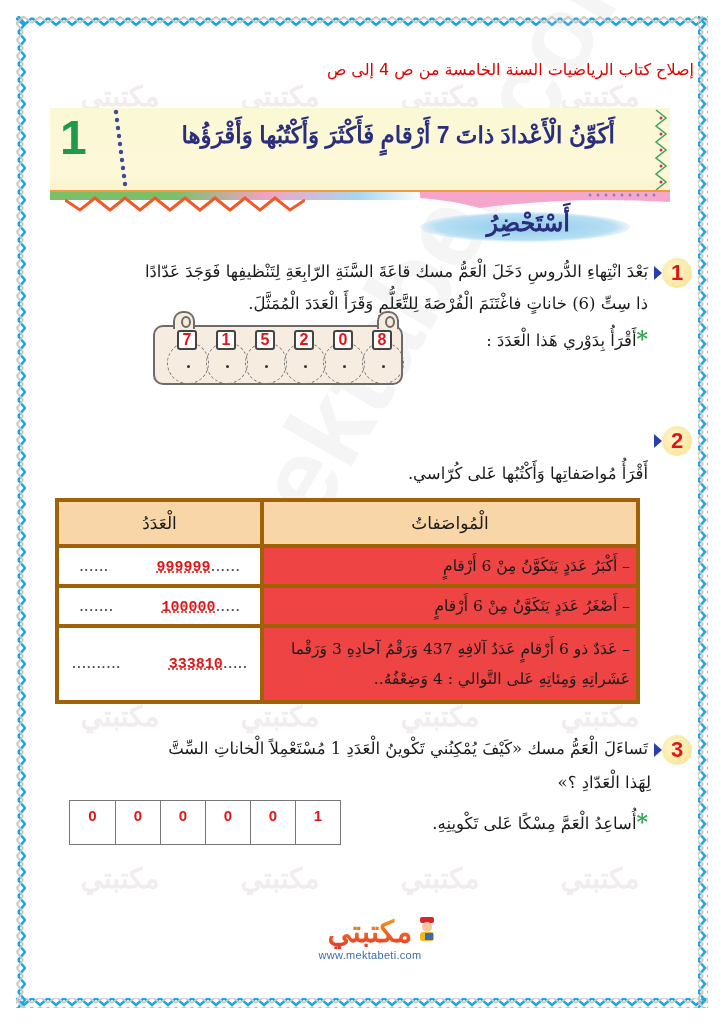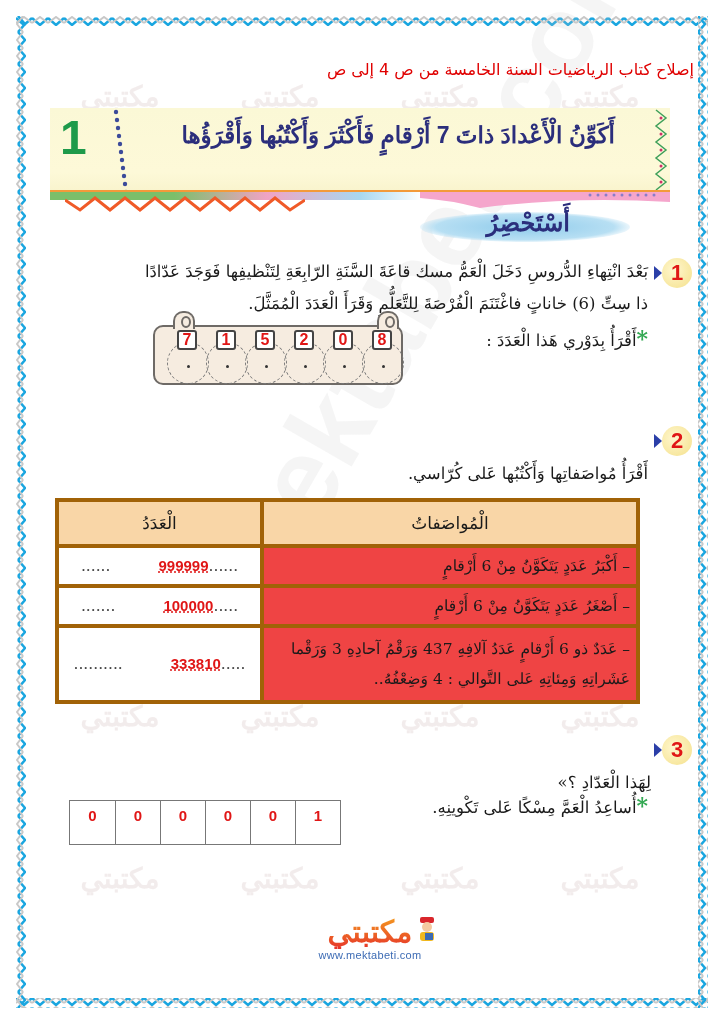--- a/index.html
+++ b/index.html
@@ -71,21 +71,21 @@
   .digit-wrap .box { position: absolute; left: 10px; top: 0; width: 20px; height: 20px; border: 2px solid #444; background: #fff;
     border-radius: 3px; color: #e01616; font-weight: bold; font-family: "Liberation Sans", sans-serif; font-size: 16px; line-height: 16px; text-align: center; }
 
   
   .props-table { position: absolute; left: 55px; top: 498px; width: 585px; border-collapse: collapse;
     font-family: "DejaVu Serif", serif; font-size: 15.5px; }
   .props-table th, .props-table td { border: 4px solid #a16207; }
   .props-table th { background: #f9d6a7; height: 46px; font-weight: normal; font-size: 17px; }
   .props-table td.desc { background: #ef4444; text-align: right; padding: 0 6px; height: 40px; }
   .props-table td.ans { background: #ffffff; text-align: center; width: 205px; color: #444; }
-  .props-table td.ans .val { color: #e01616; font-weight: bold; font-family: Liberation Sans, sans-serif; font-size: 15px; text-decoration: underline dotted #e01616; margin-left: 48px; }
+  .props-table td.ans .val { color: #e01616; font-weight: bold; font-family: Liberation Mono, monospace; font-size: 15px; text-decoration: underline dotted #e01616; margin-left: 48px; }
   .props-table tr.tall td { height: 76px; line-height: 30px; }
 
   
   .digit-grid { position: absolute; left: 69px; top: 800px; display: flex; border: 1px solid #777; }
   .digit-grid .cell { width: 45px; height: 43px; border-left: 1px solid #777; text-align: center; color: #e01616;
     font-weight: bold; font-family: "Liberation Sans", sans-serif; font-size: 15px; padding-top: 6px; }
   .digit-grid .cell:first-child { border-left: none; }
 
   
   .logo { position: absolute; left: 300px; top: 915px; width: 140px; height: 60px; text-align: center; }
@@ -267,22 +267,23 @@
         <div>عَشَراتِهِ وَمِئاتِهِ عَلى التَّوالي : 4 وَضِعْفُهُ..</div>
       </td>
       <td class="ans"><span>.....</span><span class="val">333810</span><span>..........</span></td>
     </tr>
   </tbody>
 </table>
 
 <div class="q" style="top:733px; width:640px; height:120px;">
   <span class="badge" style="top:2px;">3</span>
   <span class="badge-arrow" style="top:10px;"></span>
+  <div class="q-text" style="right:44px; top:0;">تَساءَلَ الْعَمُّ مسك «كَيْفَ يُمْكِنُني تَكْوينُ الْعَدَدِ 1 مُسْتَعْمِلاً الْخاناتِ السِّتَّ</div>
   <div class="q-text" style="right:41px; top:34px;">لِهَذا الْعَدّادِ ؟»</div>
-  <div class="q-text" style="right:44px; top:56px;">
+  <div class="q-text" style="right:44px; top:72px;">
     <span class="star">*</span><span>أُساعِدُ الْعَمَّ مِسْكًا عَلى تَكْوينِهِ.</span>
   </div>
 </div>
 
 <div class="digit-grid" dir="ltr">
   <div class="cell">0</div>
   <div class="cell">0</div>
   <div class="cell">0</div>
   <div class="cell">0</div>
   <div class="cell">0</div>

